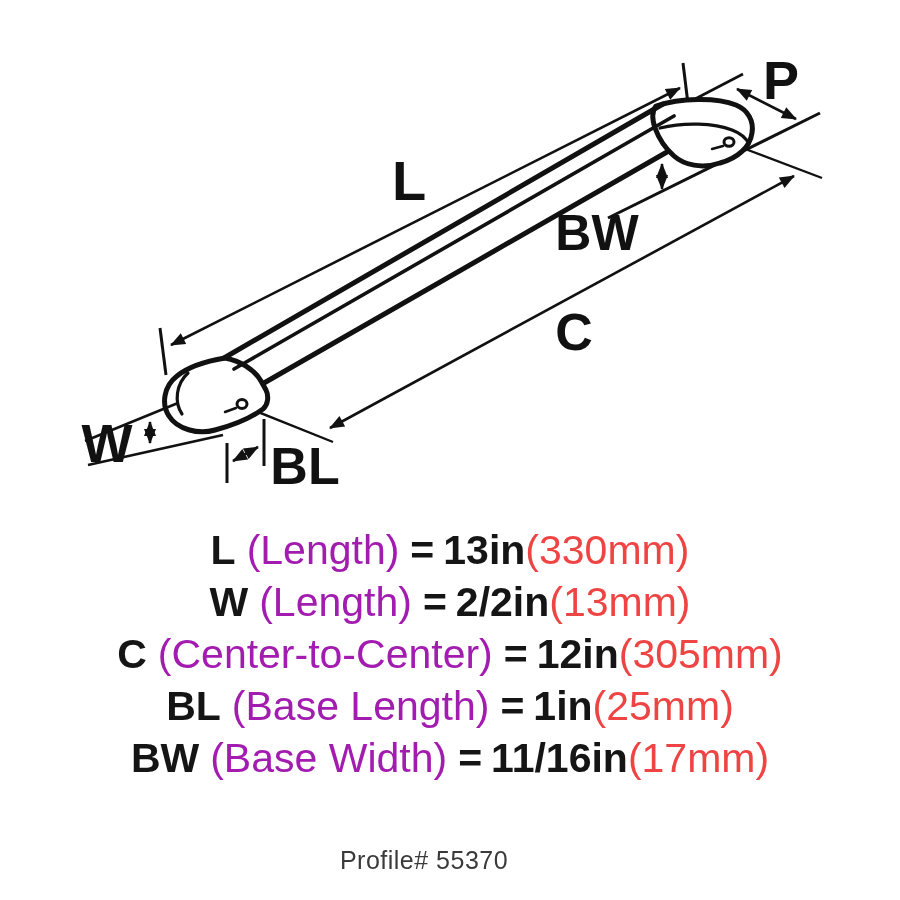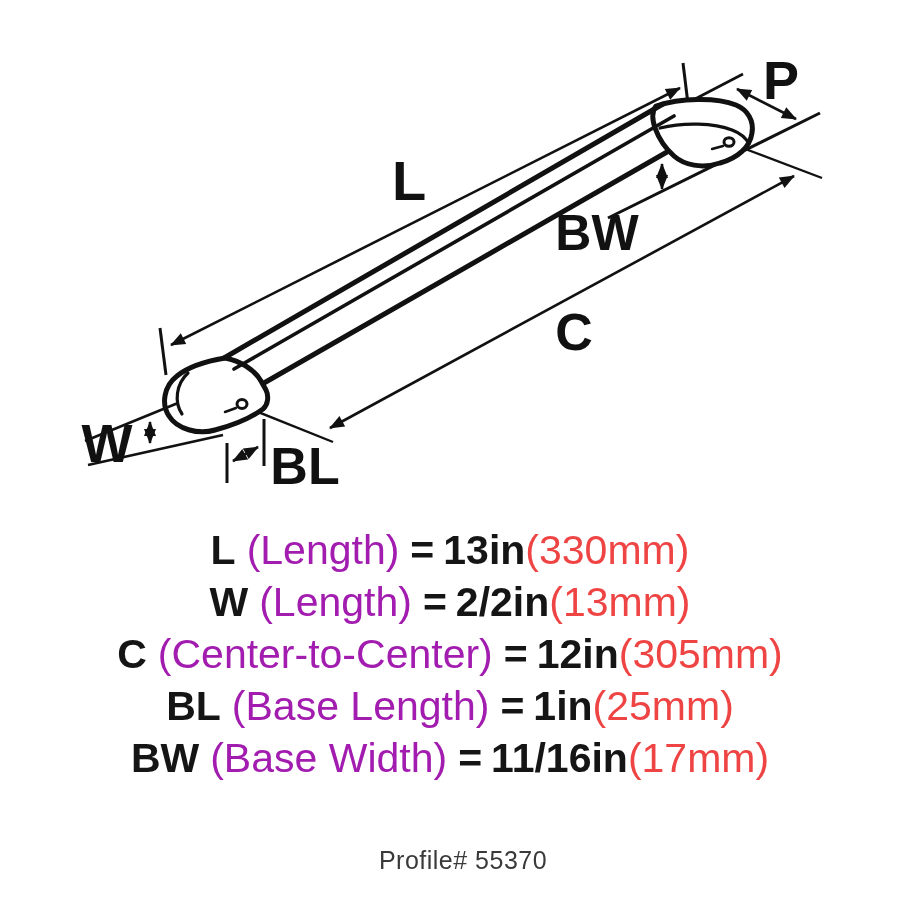--- a/index.html
+++ b/index.html
@@ -35,21 +35,20 @@
   .legend-row .val{font-weight:700;}
   .legend-row .metric{font-weight:400;color:#ef4444;}
   .footer{
     position:absolute;
     top:846px;left:0;width:848px;
     text-align:center;
     font-size:25px;
     font-weight:400;
     color:#3a3a3a;
     letter-spacing:0.5px;
-    margin-left:39px;
   }
 </style>
 </head>
 <body>
 
 <div class="page">
 
   <svg class="diagram" width="900" height="520" viewBox="0 0 900 520" xmlns="http://www.w3.org/2000/svg">
     <defs>
       <marker id="ah" markerUnits="userSpaceOnUse" markerWidth="18" markerHeight="14" refX="15" refY="7" orient="auto-start-reverse">

